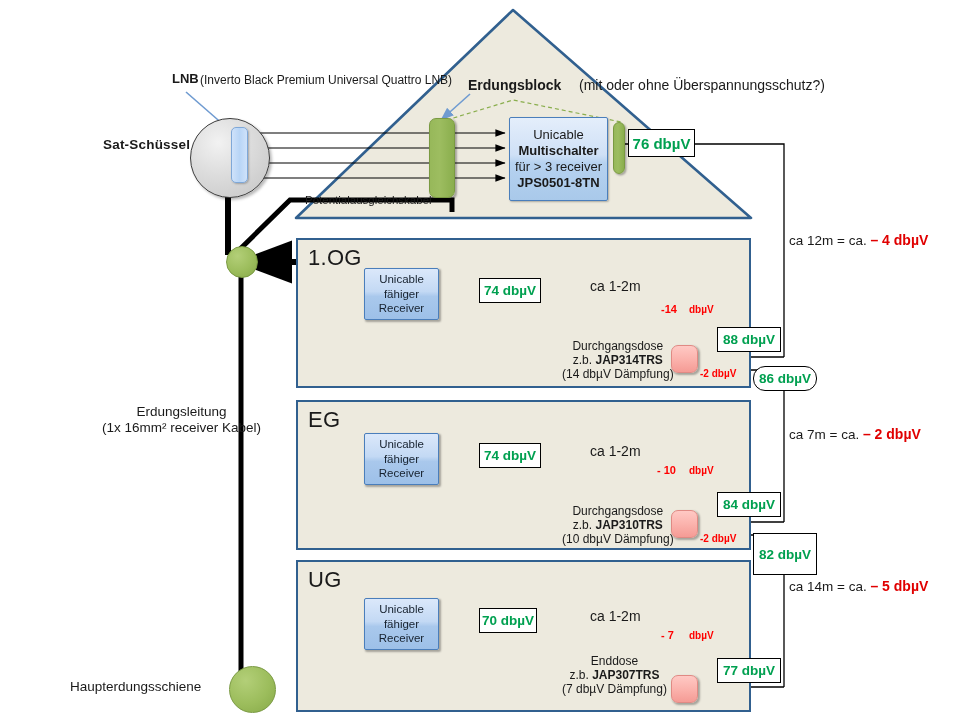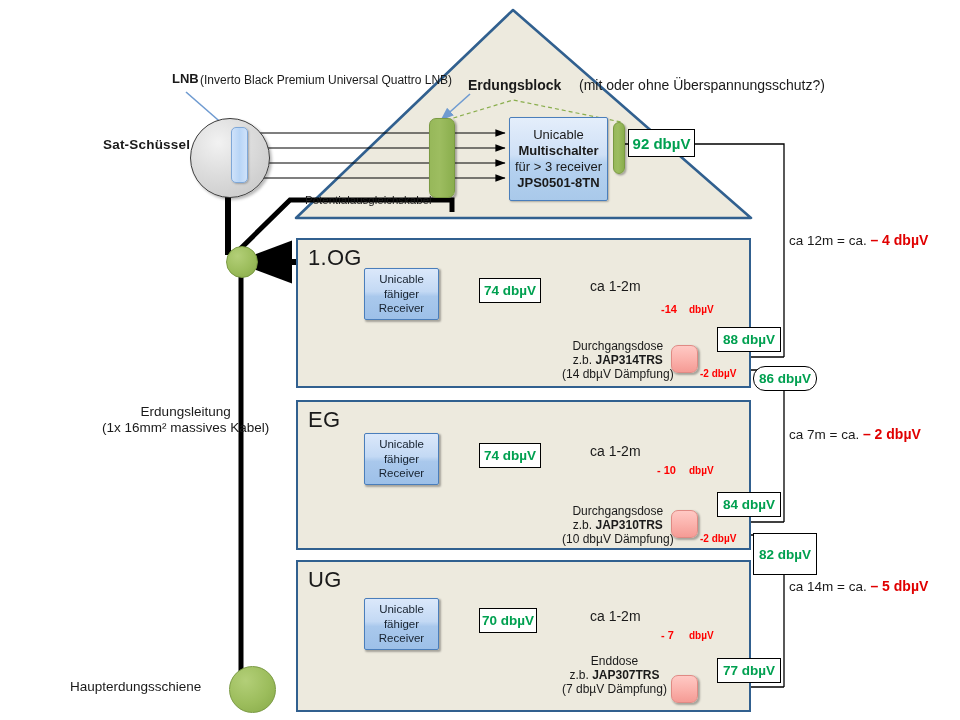--- a/index.html
+++ b/index.html
@@ -153,31 +153,31 @@
   <div class="greenblk" style="left:429px;top:118px;width:26px;height:80px;"></div>
   <div class="greenblk" style="left:613px;top:122px;width:12px;height:52px;"></div>
 
   <div class="msbox" style="left:509px;top:117px;width:99px;height:84px;">
     <span>Unicable</span>
     <span class="b">Multischalter</span>
     <span>für &gt; 3 receiver</span>
     <span class="b">JPS0501-8TN</span>
   </div>
 
-  <div class="vbox big" style="left:628px;top:129px;width:67px;height:28px;">92 dbµV</div>
+  <div class="vbox big" style="left:628px;top:129px;width:67px;height:28px;">76 dbµV</div>
 
   <span class="t t-pot" style="left:305px;top:194px;">Potentialausgleichskabel</span>
 
   <div class="ground-node" style="left:226px;top:246px;width:30px;height:30px;"></div>
 
   <div class="ground-node" style="left:229px;top:666px;width:45px;height:45px;"></div>
 
   <span class="t t-left" style="left:102px;top:404px;text-align:center;">
     <span>Erdungsleitung</span><br>
-    <span>(1x 16mm² massives Kabel)</span>
+    <span>(1x 16mm² receiver Kabel)</span>
   </span>
 
   <span class="t t-haupt" style="left:70px;top:679px;">Haupterdungsschiene</span>
 
   <span class="t t-floor" style="left:308px;top:245px;">1.OG</span>
 
   <div class="rxbox" style="left:364px;top:268px;width:75px;height:52px;">
     <span>Unicable</span>
     <span>fähiger</span>
     <span>Receiver</span>

